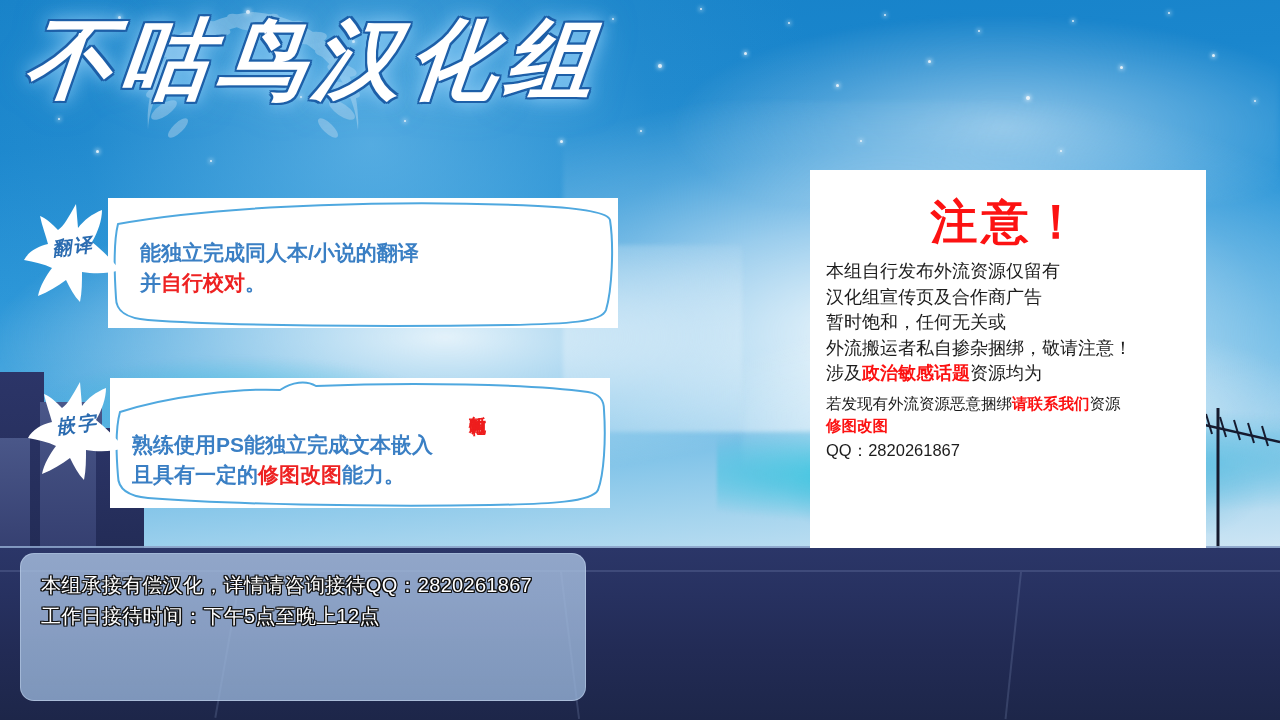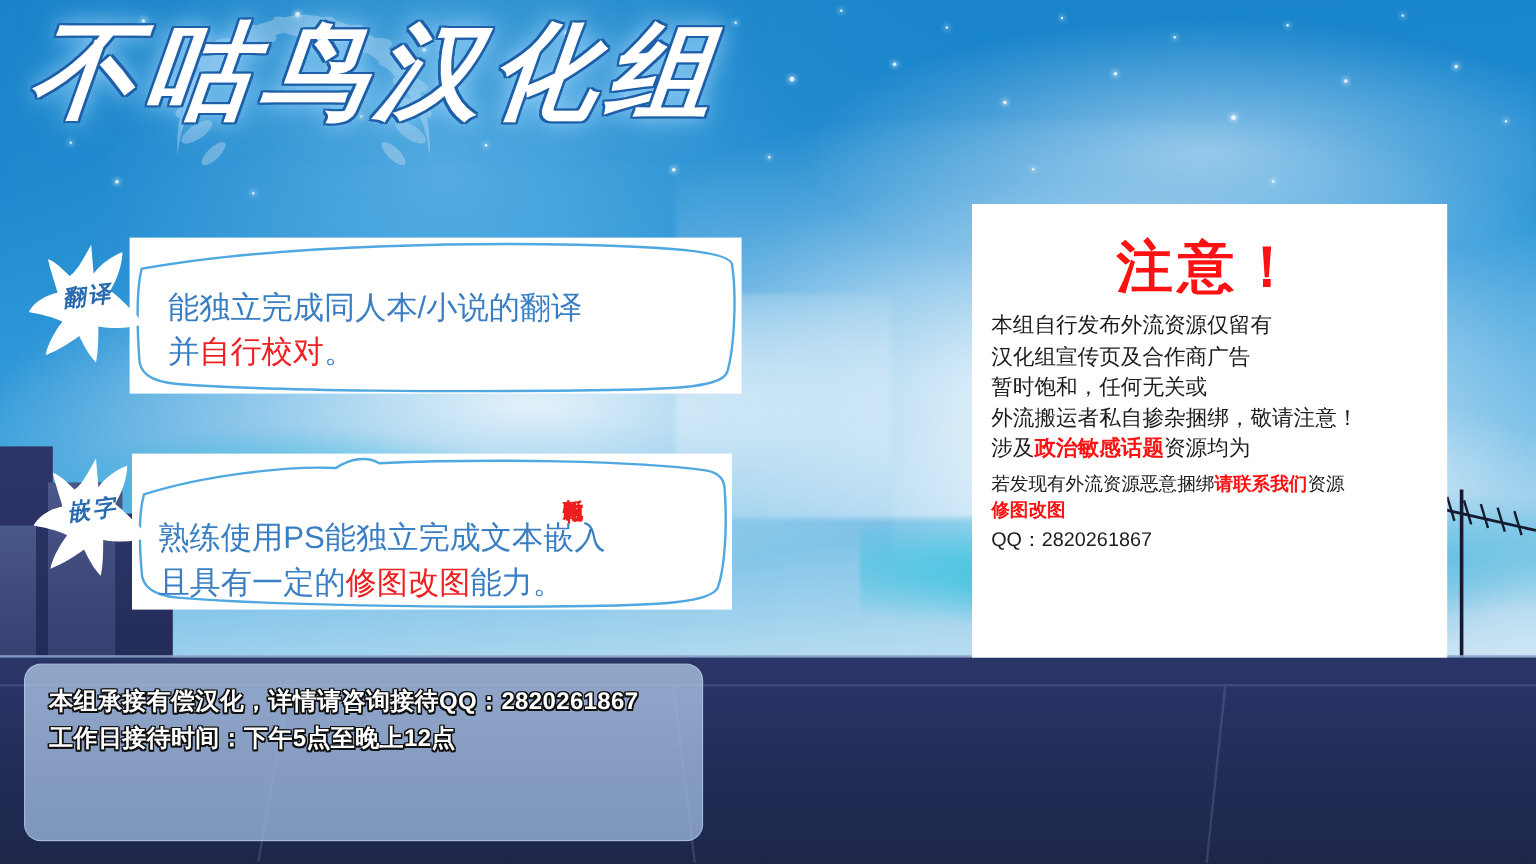--- a/index.html
+++ b/index.html
@@ -190,23 +190,23 @@
     white-space: nowrap;
   }
   .bubble {
     position: absolute;
     background: #ffffff;
     pointer-events: none;
   }
   .bubble-text {
     position: absolute;
     color: #3a7fc4;
-    font-size: 26px;
+    font-size: 21px;
     line-height: 1.42;
-    font-weight: 400;
+    font-weight: 700;
     white-space: nowrap;
   }
   .bubble-text .hl { color: #ee2222; }
   .vert-note {
     position: absolute;
     color: #ee1d1d;
     font-size: 17px;
     font-weight: 700;
     line-height: 1.12;
     writing-mode: vertical-rl;
@@ -269,21 +269,21 @@
     height: 148px;
     background: linear-gradient(180deg, rgba(168,191,223,.82) 0%, rgba(150,178,215,.80) 100%);
     border-radius: 14px;
     border: 1px solid rgba(205,222,243,.45);
     padding: 16px 20px 0 20px;
   }
   .infobox-line {
     color: #ffffff;
     font-size: 20px;
     line-height: 1.55;
-    font-weight: 700;
+    font-weight: 400;
     letter-spacing: .3px;
     white-space: nowrap;
     text-shadow:
       1.2px 0 0 #111, -1.2px 0 0 #111, 0 1.2px 0 #111, 0 -1.2px 0 #111,
       1.2px 1.2px 0 #111, -1.2px 1.2px 0 #111, 1.2px -1.2px 0 #111, -1.2px -1.2px 0 #111;
   }
 </style>
 </head>
 <body>
 

